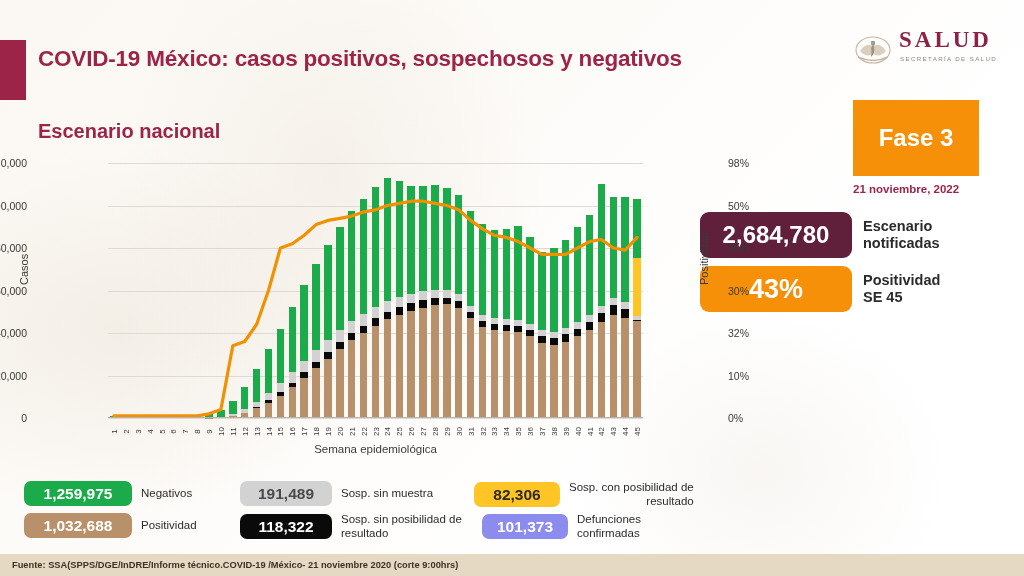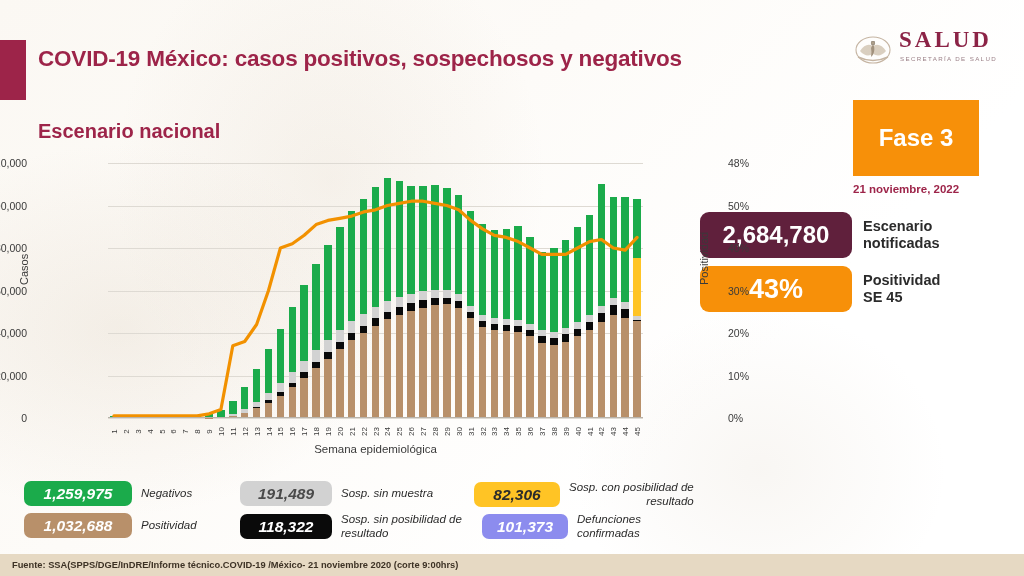--- a/index.html
+++ b/index.html
@@ -96,21 +96,21 @@
   .bar-col{position:absolute;bottom:0;display:flex;flex-direction:column-reverse;}
   .seg{width:100%;}
   .xlabels{position:absolute;left:78px;top:266px;width:535px;height:22px;}
   .xlab{
     position:absolute;top:0;font-size:8px;color:#3a3a3a;
     transform:rotate(-90deg);transform-origin:center center;text-align:center;
   }
   .line-svg{position:absolute;left:0;top:0;width:535px;height:255px;overflow:visible;}
   
   .legend{position:absolute;left:24px;top:481px;width:680px;height:62px;}
-  .lg{position:absolute;display:flex;align-items:center;font-style:italic;}
+  .lg{position:absolute;display:flex;align-items:center;}
   .lg-chip{
     border-radius:7px;height:25px;display:flex;align-items:center;justify-content:center;
     font-size:15.5px;font-weight:bold;
   }
   .lg-text{margin-left:9px;font-size:11.5px;color:#2b2b2b;line-height:1.18;}
   
   .footer{
     position:absolute;left:0;bottom:0;width:1024px;height:22px;background:#e6d9c3;
     display:flex;align-items:center;
   }
@@ -181,25 +181,25 @@
           <div class="ytick" style="top: 212.5px;">20,000</div>
           <div class="ytick" style="top: 170px;">40,000</div>
           <div class="ytick" style="top: 127.5px;">60,000</div>
           <div class="ytick" style="top: 85px;">80,000</div>
           <div class="ytick" style="top: 42.5px;">100,000</div>
           <div class="ytick" style="top: 0px;">120,000</div>
         </div>
       <div id="yticksr">
           <div class="ytick-r" style="top: 255px;">0%</div>
           <div class="ytick-r" style="top: 212.5px;">10%</div>
-          <div class="ytick-r" style="top: 170px;">20%</div>
+          <div class="ytick-r" style="top: 170px;">32%</div>
           <div class="ytick-r" style="top: 127.5px;">30%</div>
           <div class="ytick-r" style="top: 85px;">40%</div>
           <div class="ytick-r" style="top: 42.5px;">50%</div>
-          <div class="ytick-r" style="top: 0px;">48%</div>
+          <div class="ytick-r" style="top: 0px;">98%</div>
         </div>
       <div class="bars" id="bars">
           <div class="bar-col" style="left: 2.25889px; width: 7.37111px;">
             <div class="seg" style="height: 1.7px; background: rgb(27, 171, 75);"></div>
           </div>
           <div class="bar-col" style="left: 14.1478px; width: 7.37111px;">
             <div class="seg" style="height: 1.9125px; background: rgb(27, 171, 75);"></div>
           </div>
           <div class="bar-col" style="left: 26.0367px; width: 7.37111px;">
             <div class="seg" style="height: 2.3375px; background: rgb(27, 171, 75);"></div>

